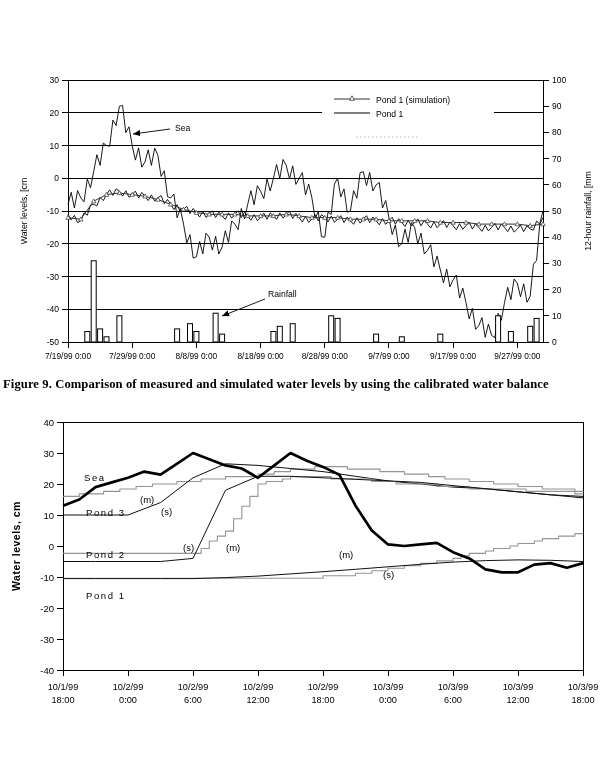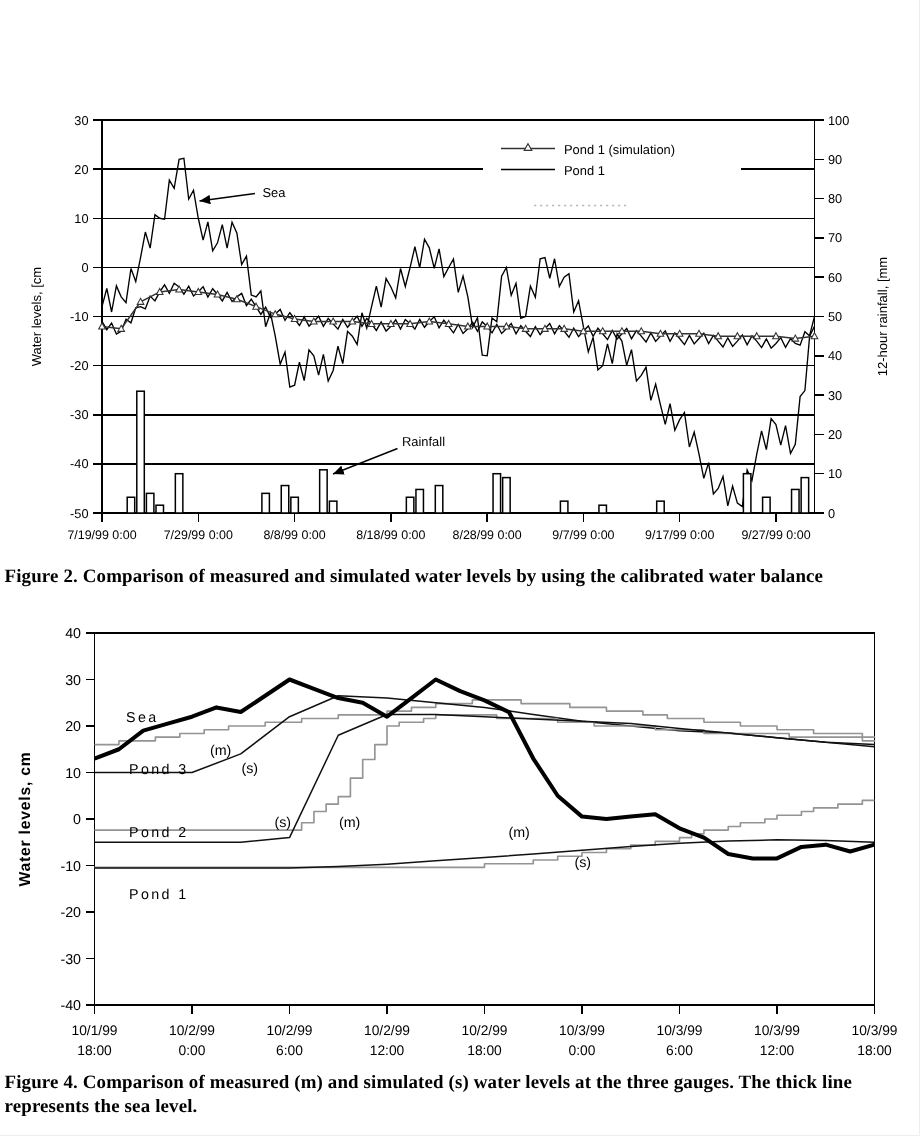--- a/index.html
+++ b/index.html
@@ -179,21 +179,21 @@
         <line x1="356" x2="420" y1="81" y2="81" stroke="#b8b8b8" stroke-width="1" stroke-dasharray="1.5,2.5"></line>
       </g>
       <g>
         <text x="175" y="75" font-size="8.6" font-family="&quot;Liberation Sans&quot;, sans-serif" fill="#000" text-anchor="start">Sea</text>
         <line x1="170" y1="73" x2="133" y2="78" stroke="#000" stroke-width="0.9" marker-end="url(#ah)"></line>
         <text x="268" y="241" font-size="8.6" font-family="&quot;Liberation Sans&quot;, sans-serif" fill="#000" text-anchor="start">Rainfall</text>
         <line x1="265" y1="243" x2="222" y2="260" stroke="#000" stroke-width="0.9" marker-end="url(#ah)"></line>
       </g>
     </svg>
 
-  <p class="caption" id="cap5">Figure 2. Comparison of measured and simulated water levels by using the calibrated water balance</p>
+  <p class="caption" id="cap5">Figure 9. Comparison of measured and simulated water levels by using the calibrated water balance</p>
 
   <svg id="chart4" class="chart-svg" width="613" height="304" viewBox="0 0 613 304" xmlns="http://www.w3.org/2000/svg">
       <g stroke="#000" stroke-width="1" fill="none" shape-rendering="crispEdges">
         <rect x="63" y="16" width="520" height="248"></rect>
         <line x1="57" x2="63" y1="264" y2="264"></line>
         <line x1="57" x2="63" y1="233" y2="233"></line>
         <line x1="57" x2="63" y1="202" y2="202"></line>
         <line x1="57" x2="63" y1="171" y2="171"></line>
         <line x1="57" x2="63" y1="140" y2="140"></line>
         <line x1="57" x2="63" y1="109" y2="109"></line>
@@ -245,14 +245,13 @@
         <text x="161" y="109" font-size="9.5" font-family="&quot;Liberation Sans&quot;, sans-serif" fill="#000" text-anchor="start">(s)</text>
         <text x="86" y="152" font-size="9.5" font-family="&quot;Liberation Sans&quot;, sans-serif" fill="#000" letter-spacing="1.6" text-anchor="start">Pond 2</text>
         <text x="183" y="145" font-size="9.5" font-family="&quot;Liberation Sans&quot;, sans-serif" fill="#000" text-anchor="start">(s)</text>
         <text x="226" y="145" font-size="9.5" font-family="&quot;Liberation Sans&quot;, sans-serif" fill="#000" text-anchor="start">(m)</text>
         <text x="86" y="193" font-size="9.5" font-family="&quot;Liberation Sans&quot;, sans-serif" fill="#000" letter-spacing="1.6" text-anchor="start">Pond 1</text>
         <text x="339" y="152" font-size="9.5" font-family="&quot;Liberation Sans&quot;, sans-serif" fill="#000" text-anchor="start">(m)</text>
         <text x="383" y="172" font-size="9.5" font-family="&quot;Liberation Sans&quot;, sans-serif" fill="#000" text-anchor="start">(s)</text>
       </g>
     </svg>
 
-  <p class="caption" id="cap4">Figure 4. Comparison of measured (m) and simulated (s) water levels at the three gauges. The thick line represents the sea level.</p>
 </div>
 
 </body></html>

